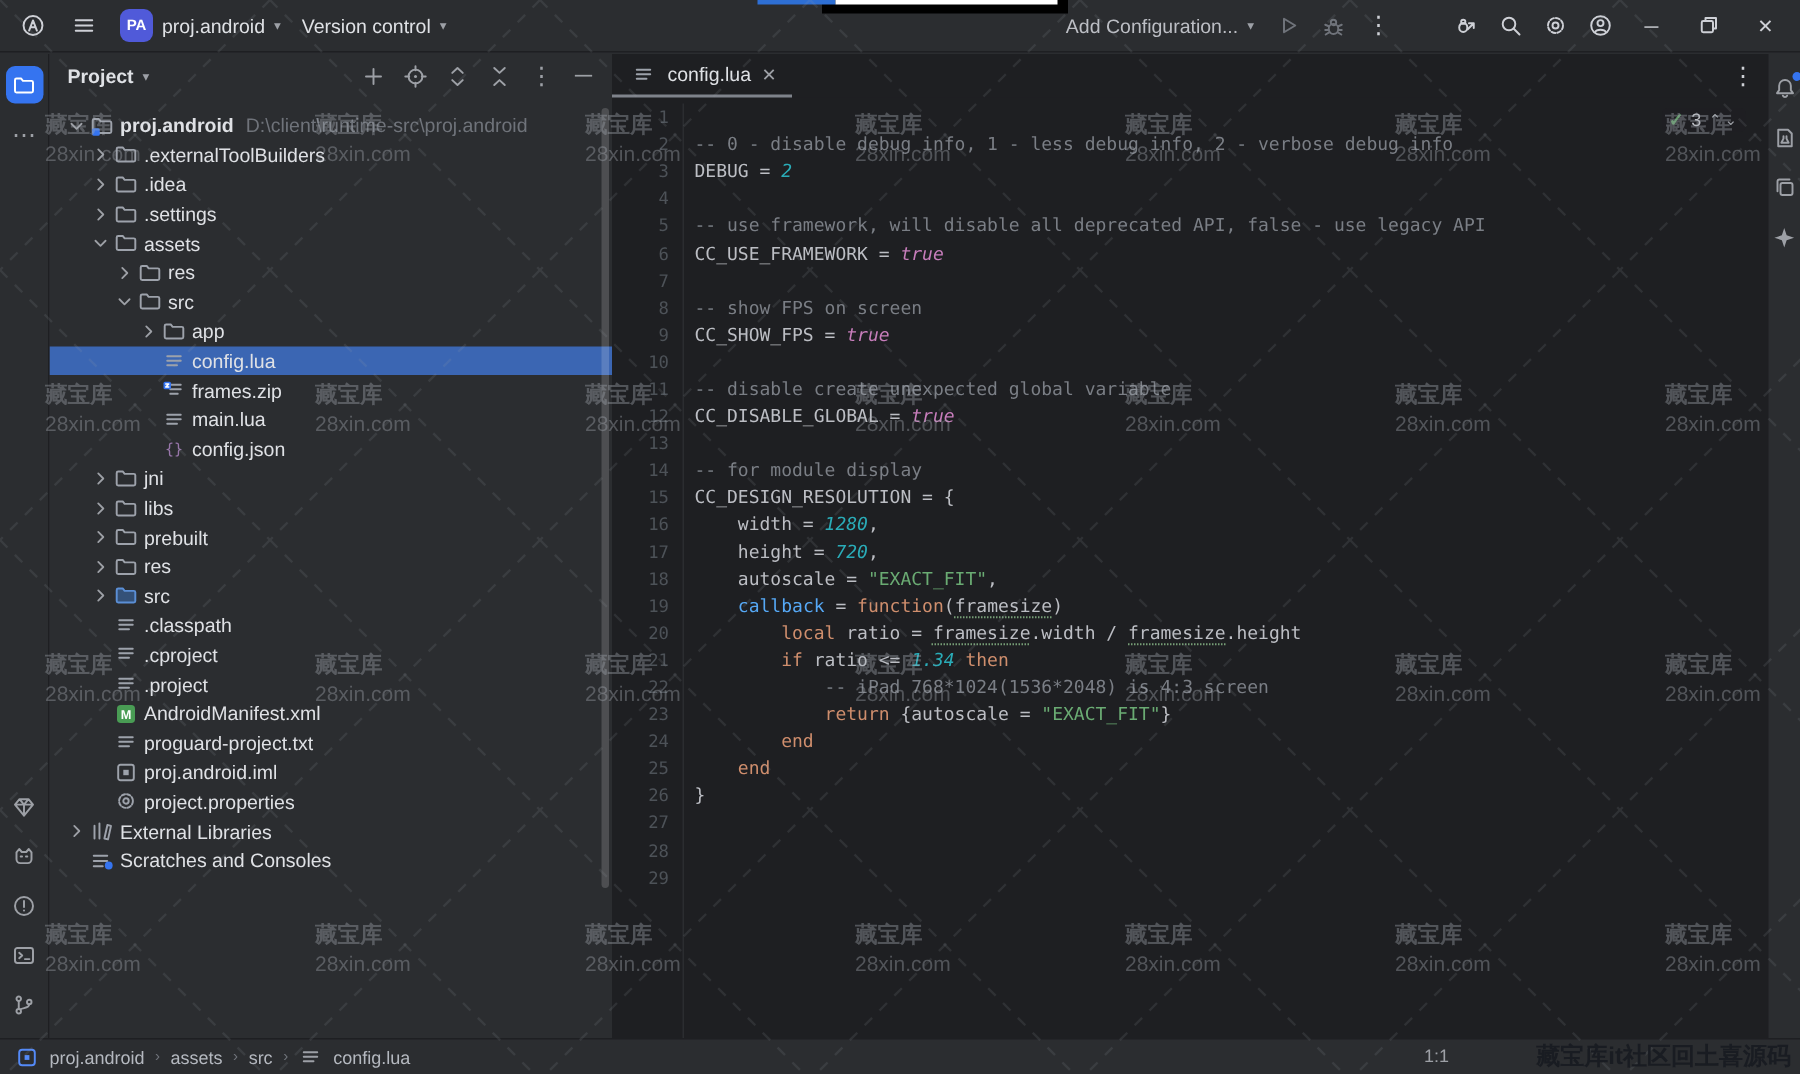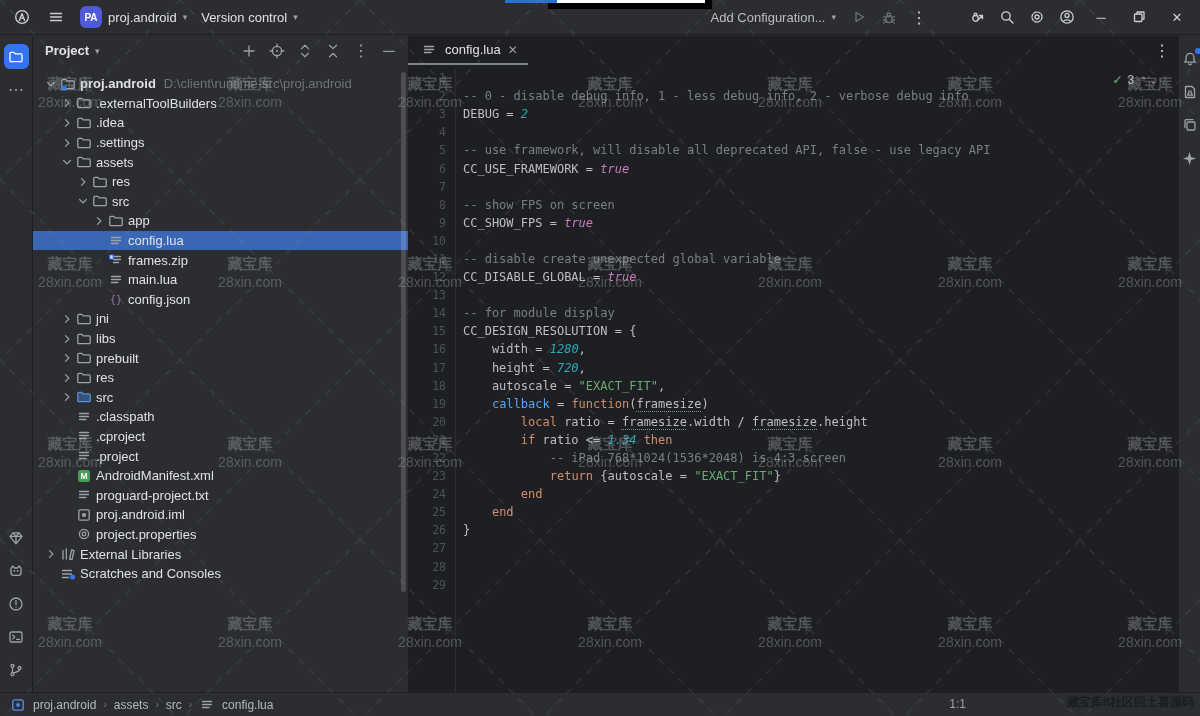--- a/index.html
+++ b/index.html
@@ -88,26 +88,26 @@
   .bc .sep { color:#6f737a; font-size:10px; }
   .bc .ico { display:flex; align-items:center; color:#9da0a6; }
   #caret { position:absolute; right:234px; top:697px; font-size:12px; color:#9da0a6; }
 
   
   #vidbar { position:absolute; left:548px; top:0; width:164px; height:9px; background:#000; }
   #vidprog { position:absolute; left:505px; top:0; width:52px; height:3px; background:#2e6fd4; }
   #vidtrack { position:absolute; left:557px; top:0; width:148px; height:3px; background:#fff; }
 
   #wm-layer { position:absolute; inset:0; pointer-events:none; }
-  .wm-tile { position:absolute; color:rgba(165,170,180,0.38); text-align:center; line-height:1.25; }
+  .wm-tile { position:absolute; color:rgba(165,170,180,0.38); text-align:left; line-height:1.25; }
   .wm-tile .l1 { font-size:15px; font-weight:bold; }
   .wm-tile .l2 { font-size:14px; }
   #wm-center { position:absolute; left:52px; top:216px; font-size:46px; font-weight:bold;
     color:rgba(190,195,205,0.55); letter-spacing:2px; white-space:nowrap; }
-  #wm-br { position:absolute; right:6px; top:694px; font-size:12px; font-weight:bold; color:#191c22; }
+  #wm-br { position:absolute; right:6px; top:694px; font-size:16px; font-weight:bold; color:#191c22; }
   #wm-diag { position:absolute; inset:0; }
 </style>
 </head>
 <body>
 
 <div id="app">
 
   <div id="titlebar">
     <div class="tb-left">
       <span class="tb-ico">

